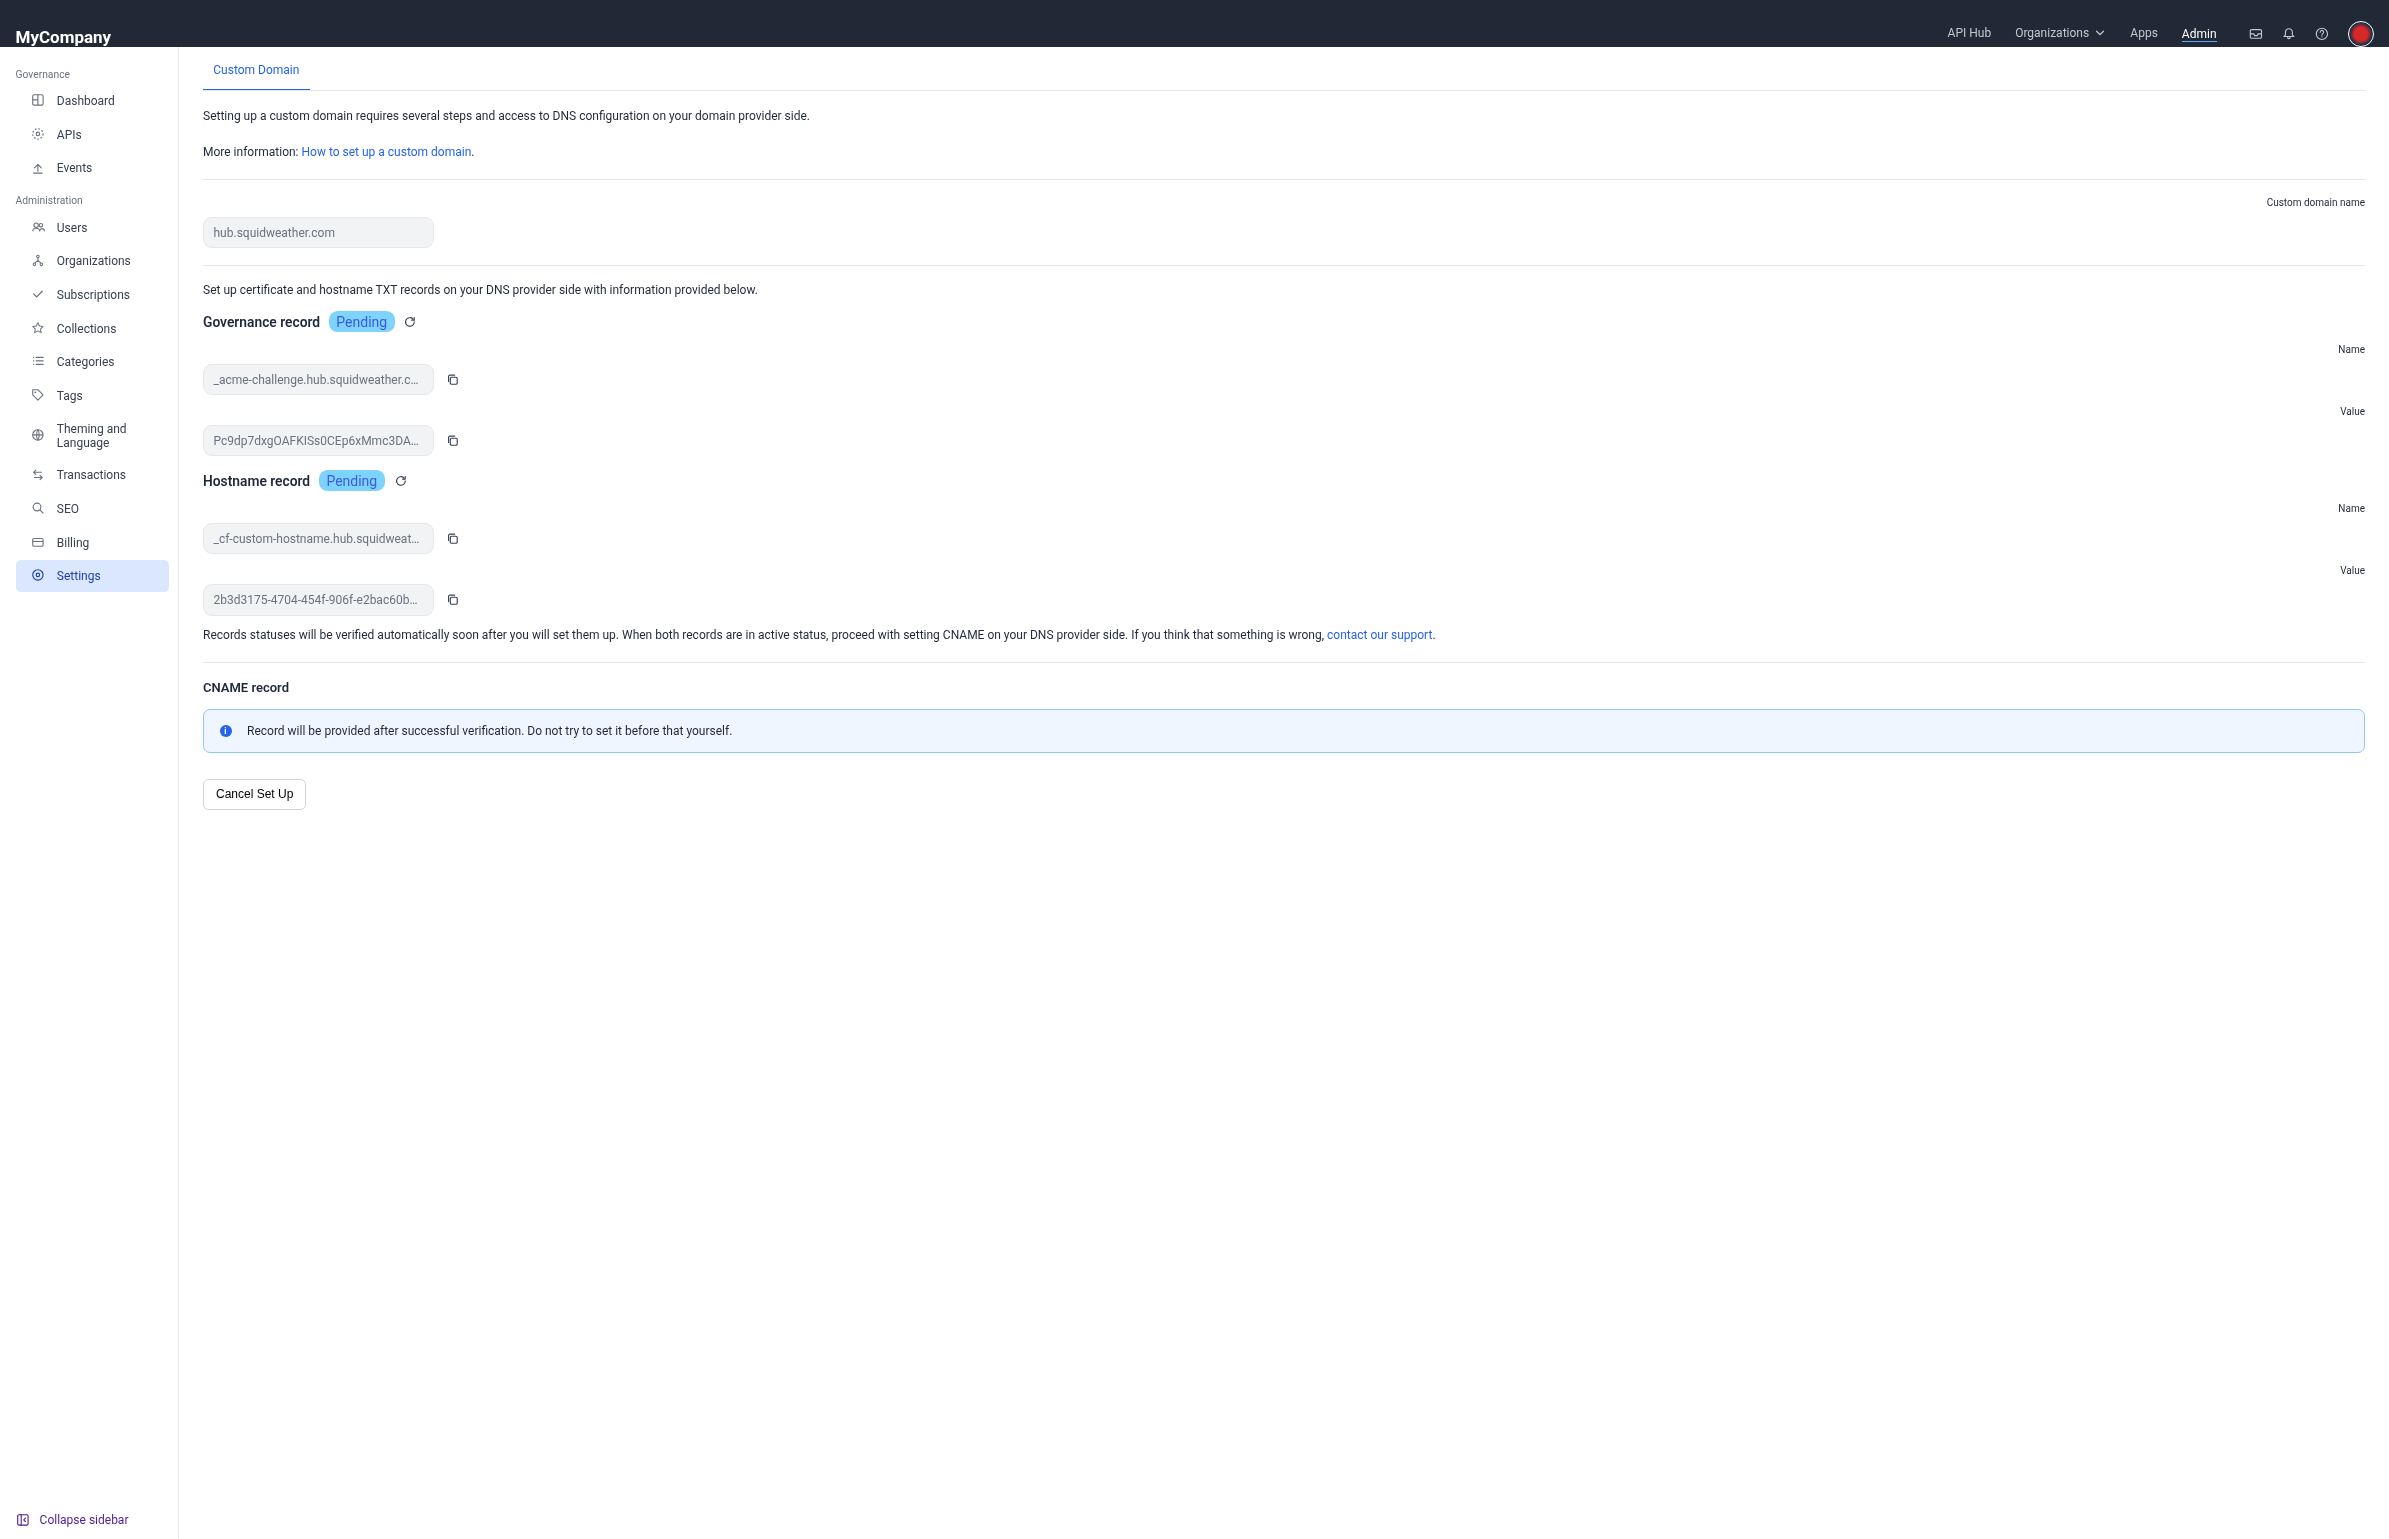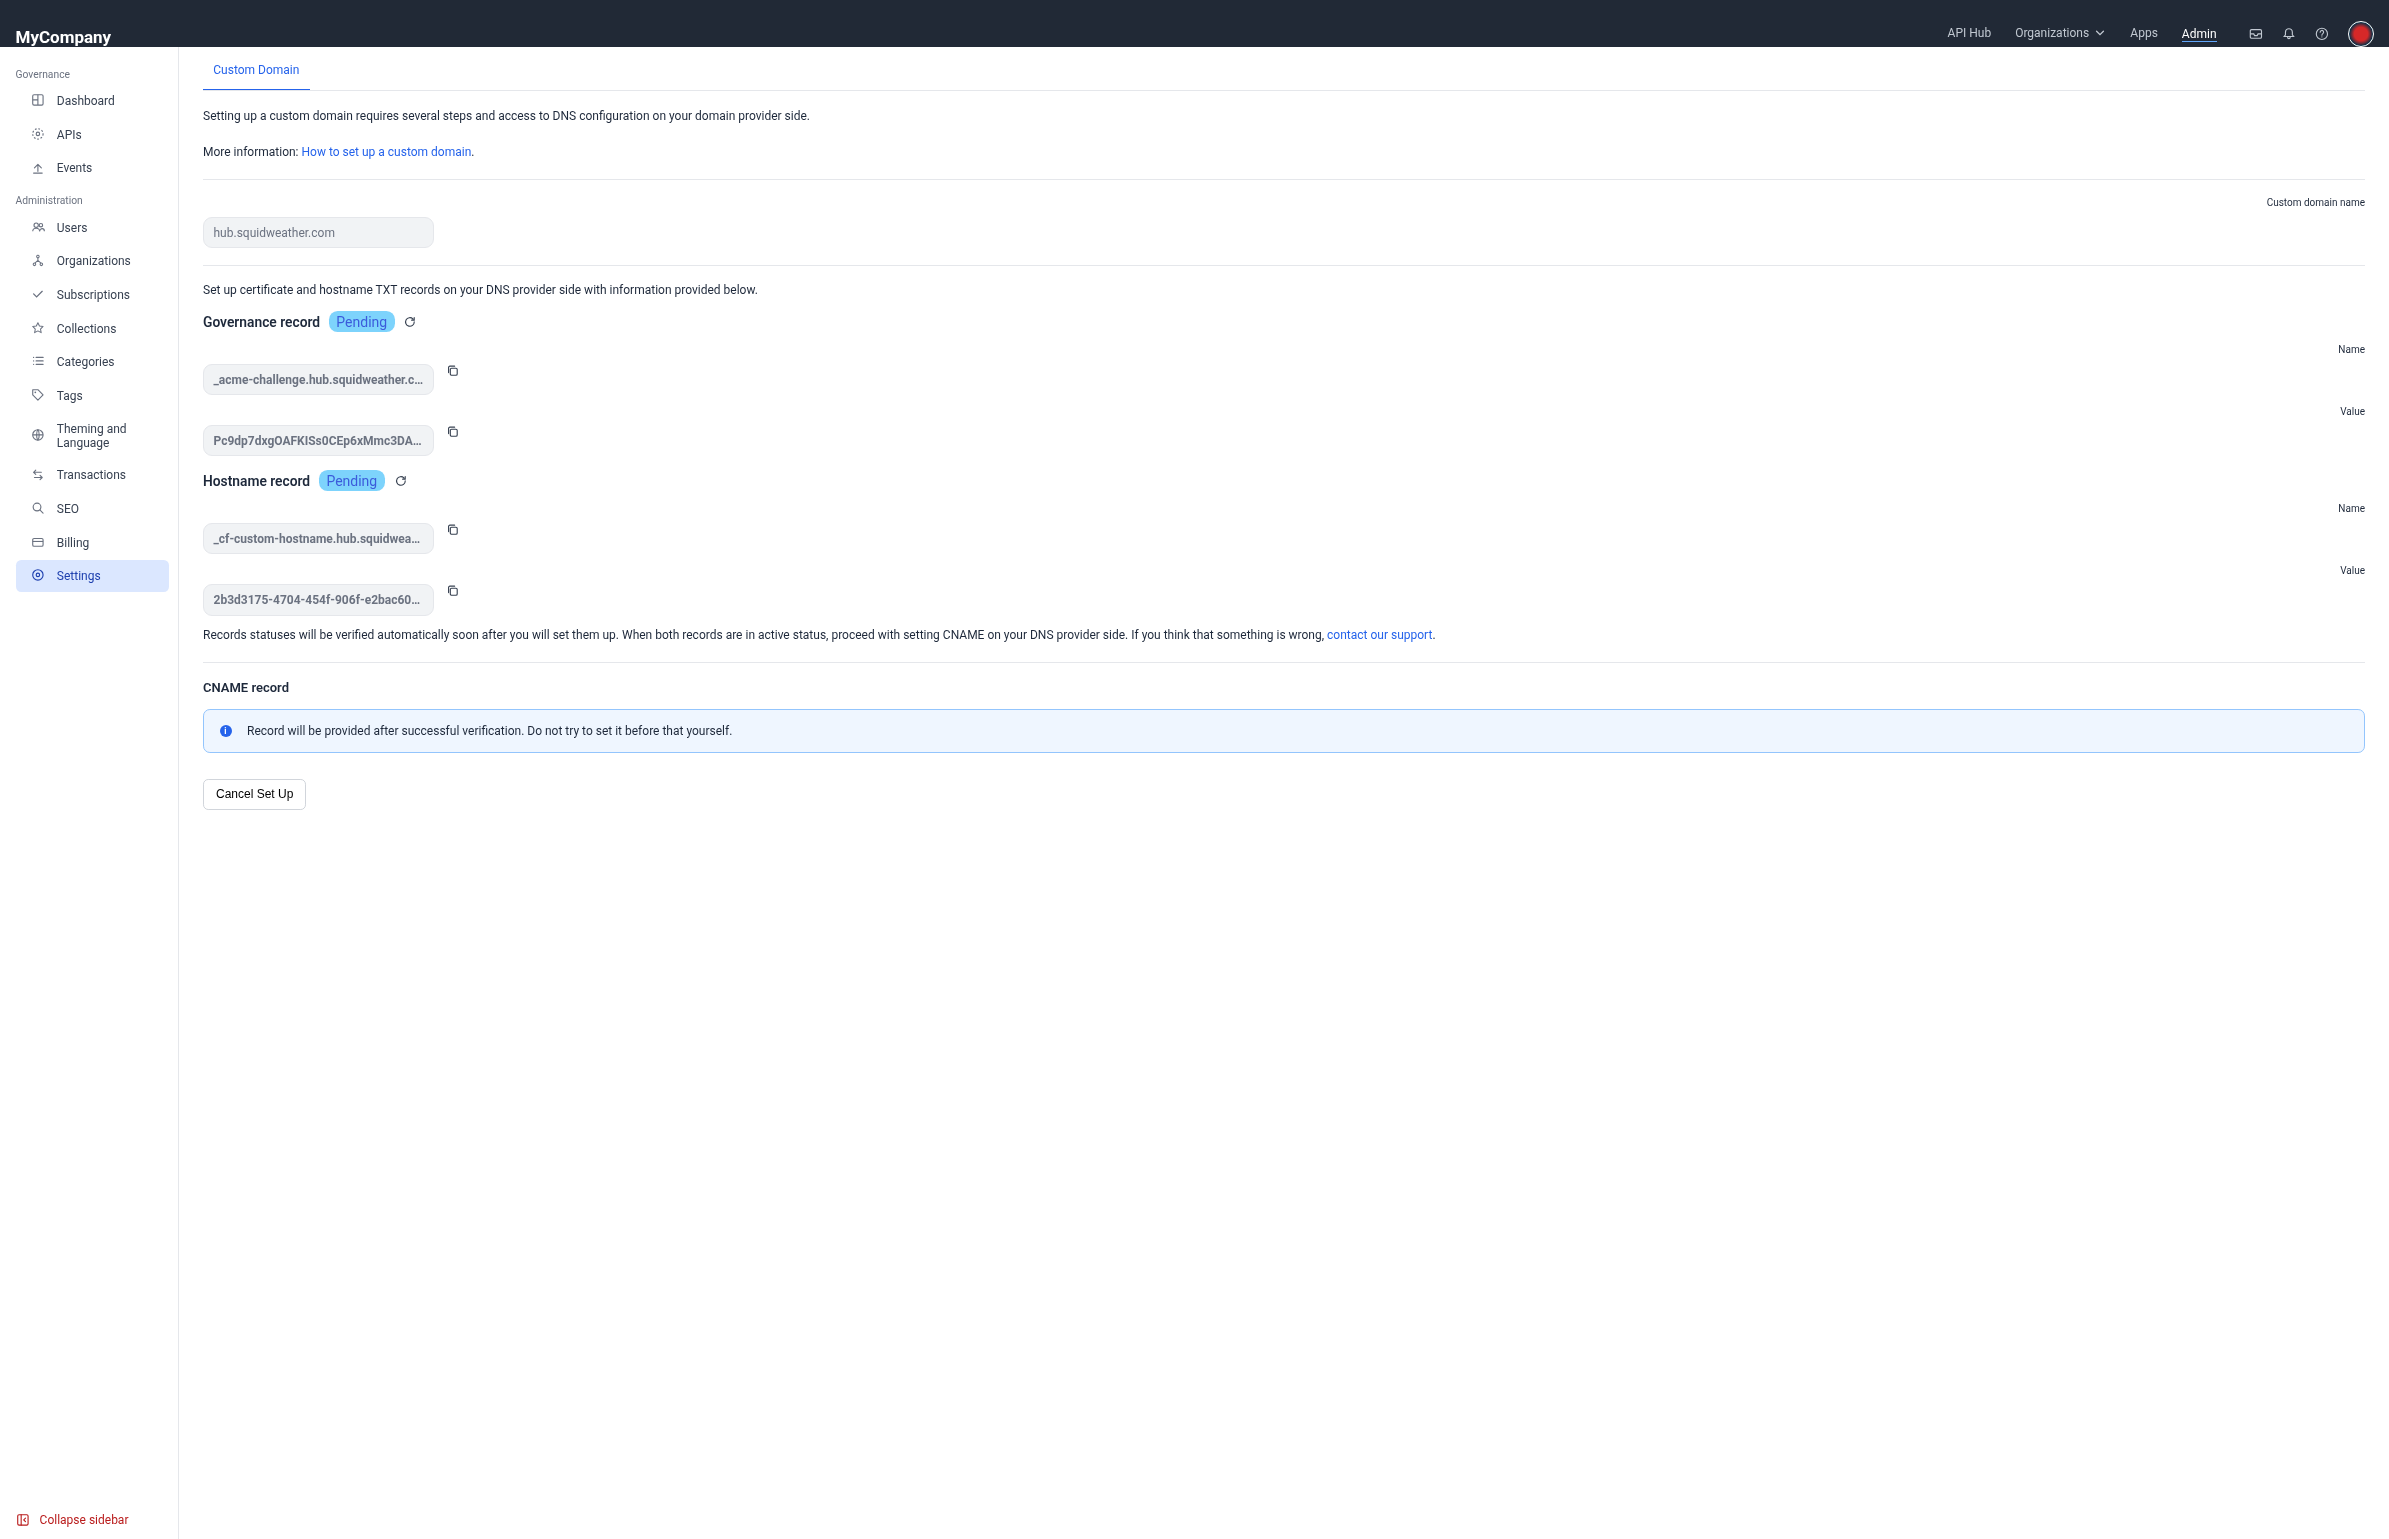--- a/index.html
+++ b/index.html
@@ -20,35 +20,35 @@
     .container { display: flex; height: calc(100vh - 47px); }
 
     
     .sidebar { width: 179px; border-right: 0.9px solid #e5e7eb; display: flex; flex-direction: column; padding-top: 12px; }
     .sidebar-content { flex: 1; overflow-y: auto; }
     .sidebar-section-label { font-size: 10.3px; color: #6b7280; padding: 8.6px 15.5px 3.4px; }
     .sidebar-item { display: flex; align-items: center; gap: 10.3px; padding: 8.6px 15.5px; cursor: pointer; color: #374151; margin: 0.9px 8.6px 0.9px 15.5px; border-radius: 5.2px; }
     .sidebar-item .icon { width: 15.5px; height: 15.5px; color: #6b7280; flex-shrink: 0; }
     .sidebar-item.active { background: #dbe7ff; color: #1e40af; }
     .sidebar-item.active .icon { color: #1e40af; }
-    .sidebar-footer { border-top: 0.9px solid #e5e7eb00; padding: 12px 15.5px; display: flex; align-items: center; gap: 10.3px; cursor: pointer; color: #b91c1c; }
+    .sidebar-footer { border-top: 0.9px solid #e5e7eb00; padding: 12px 15.5px; display: flex; align-items: center; gap: 10.3px; cursor: pointer; color: #4c1d95; }
 
     
     .main { flex: 1; overflow-y: auto; padding: 0 24px 34px; }
     .tabs { border-bottom: 0.9px solid #e5e7eb; display: flex; }
     .tab { padding: 15.5px 10.3px 12px; color: #2563eb; border-bottom: 1.7px solid #2563eb; cursor: pointer; }
     .intro { padding-top: 15.5px; line-height: 1.7; }
     .divider { border: none; border-top: 0.9px solid #e5e7eb; margin: 17px 0; }
     .field-label { font-size: 10px; margin-bottom: 8.6px; display: block; text-align: right; }
     .readonly-input { width: 231px; padding: 7.7px 9.5px; background: #f1f3f5; border: 0.9px solid #e5e7eb; border-radius: 9px; color: #6b7280; font-size: 12px; overflow: hidden; text-overflow: ellipsis; white-space: nowrap; }
     .record-header { display: flex; align-items: center; gap: 8.6px; margin: 13.8px 0 12px; }
     .record-title { font-size: 13.8px; font-weight: 600; }
     .badge { background: #7dd3fc; color: #3b5bdb; padding: 2.6px 7.7px; border-radius: 8.6px; font-size: 14px; }
     .refresh-icon { color: #374151; cursor: pointer; display:flex;}
-    .field-row { display: flex; align-items: flex-start; gap: 12px; margin-bottom: 10.3px; font-weight: bold; }
+    .field-row { display: flex; align-items: center; gap: 12px; margin-bottom: 10.3px; }
     .copy-icon { color: #374151; cursor: pointer; display:flex;}
     .note { line-height: 1.6; margin-top: 5.2px; }
     .cname-title { font-size: 13px; font-weight: 600; margin: 15.5px 0 13.8px; }
     .info-banner { display: flex; align-items: center; gap: 15.5px; padding: 13.8px 15.5px; border: 0.9px solid #93c5fd; background: #eff6ff; border-radius: 6.9px; margin-bottom: 26px; }
     .info-icon { width: 12px; height: 12px; border-radius: 50%; background: #2563eb; color:#fff; font-size:8.6px; display:flex; align-items:center; justify-content:center; font-weight:700; flex-shrink:0;}
     .btn-secondary { padding: 7.7px 12px; background: #fff; border: 0.9px solid #d1d5db; border-radius: 5.2px; font-size: 12px; cursor: pointer; }
     svg { display: block; }
   </style>
 </head>
 <body>

